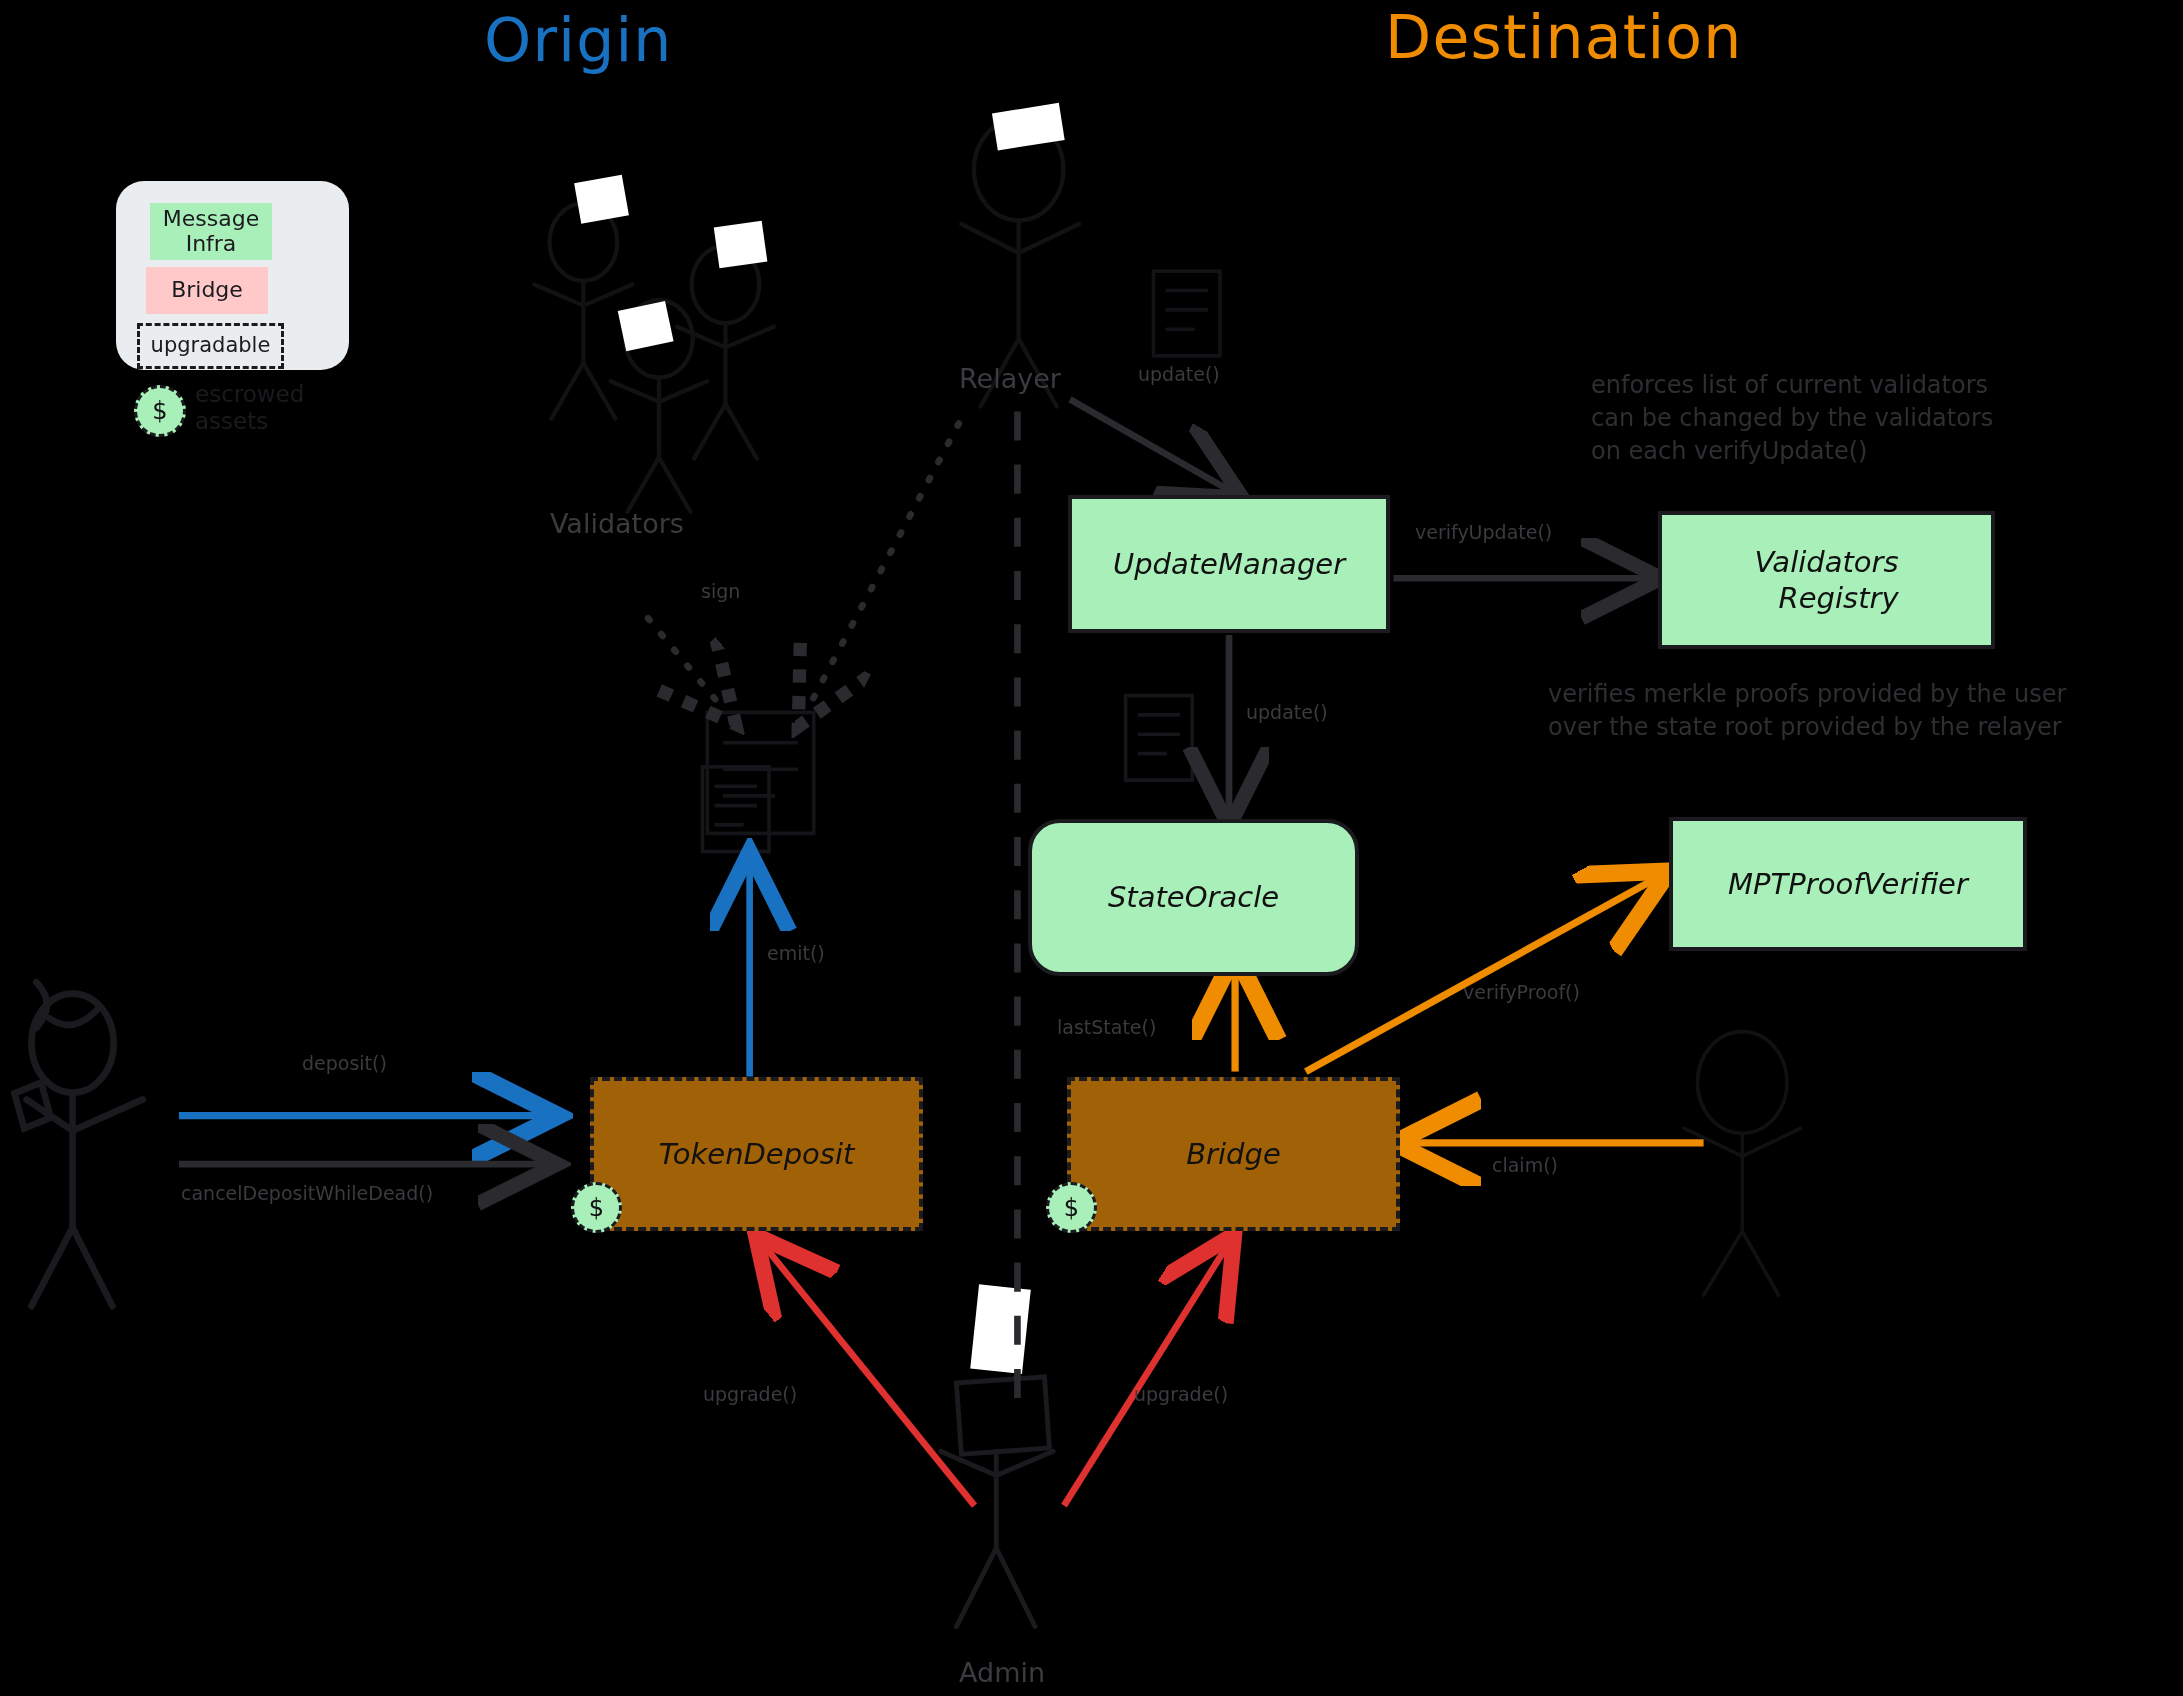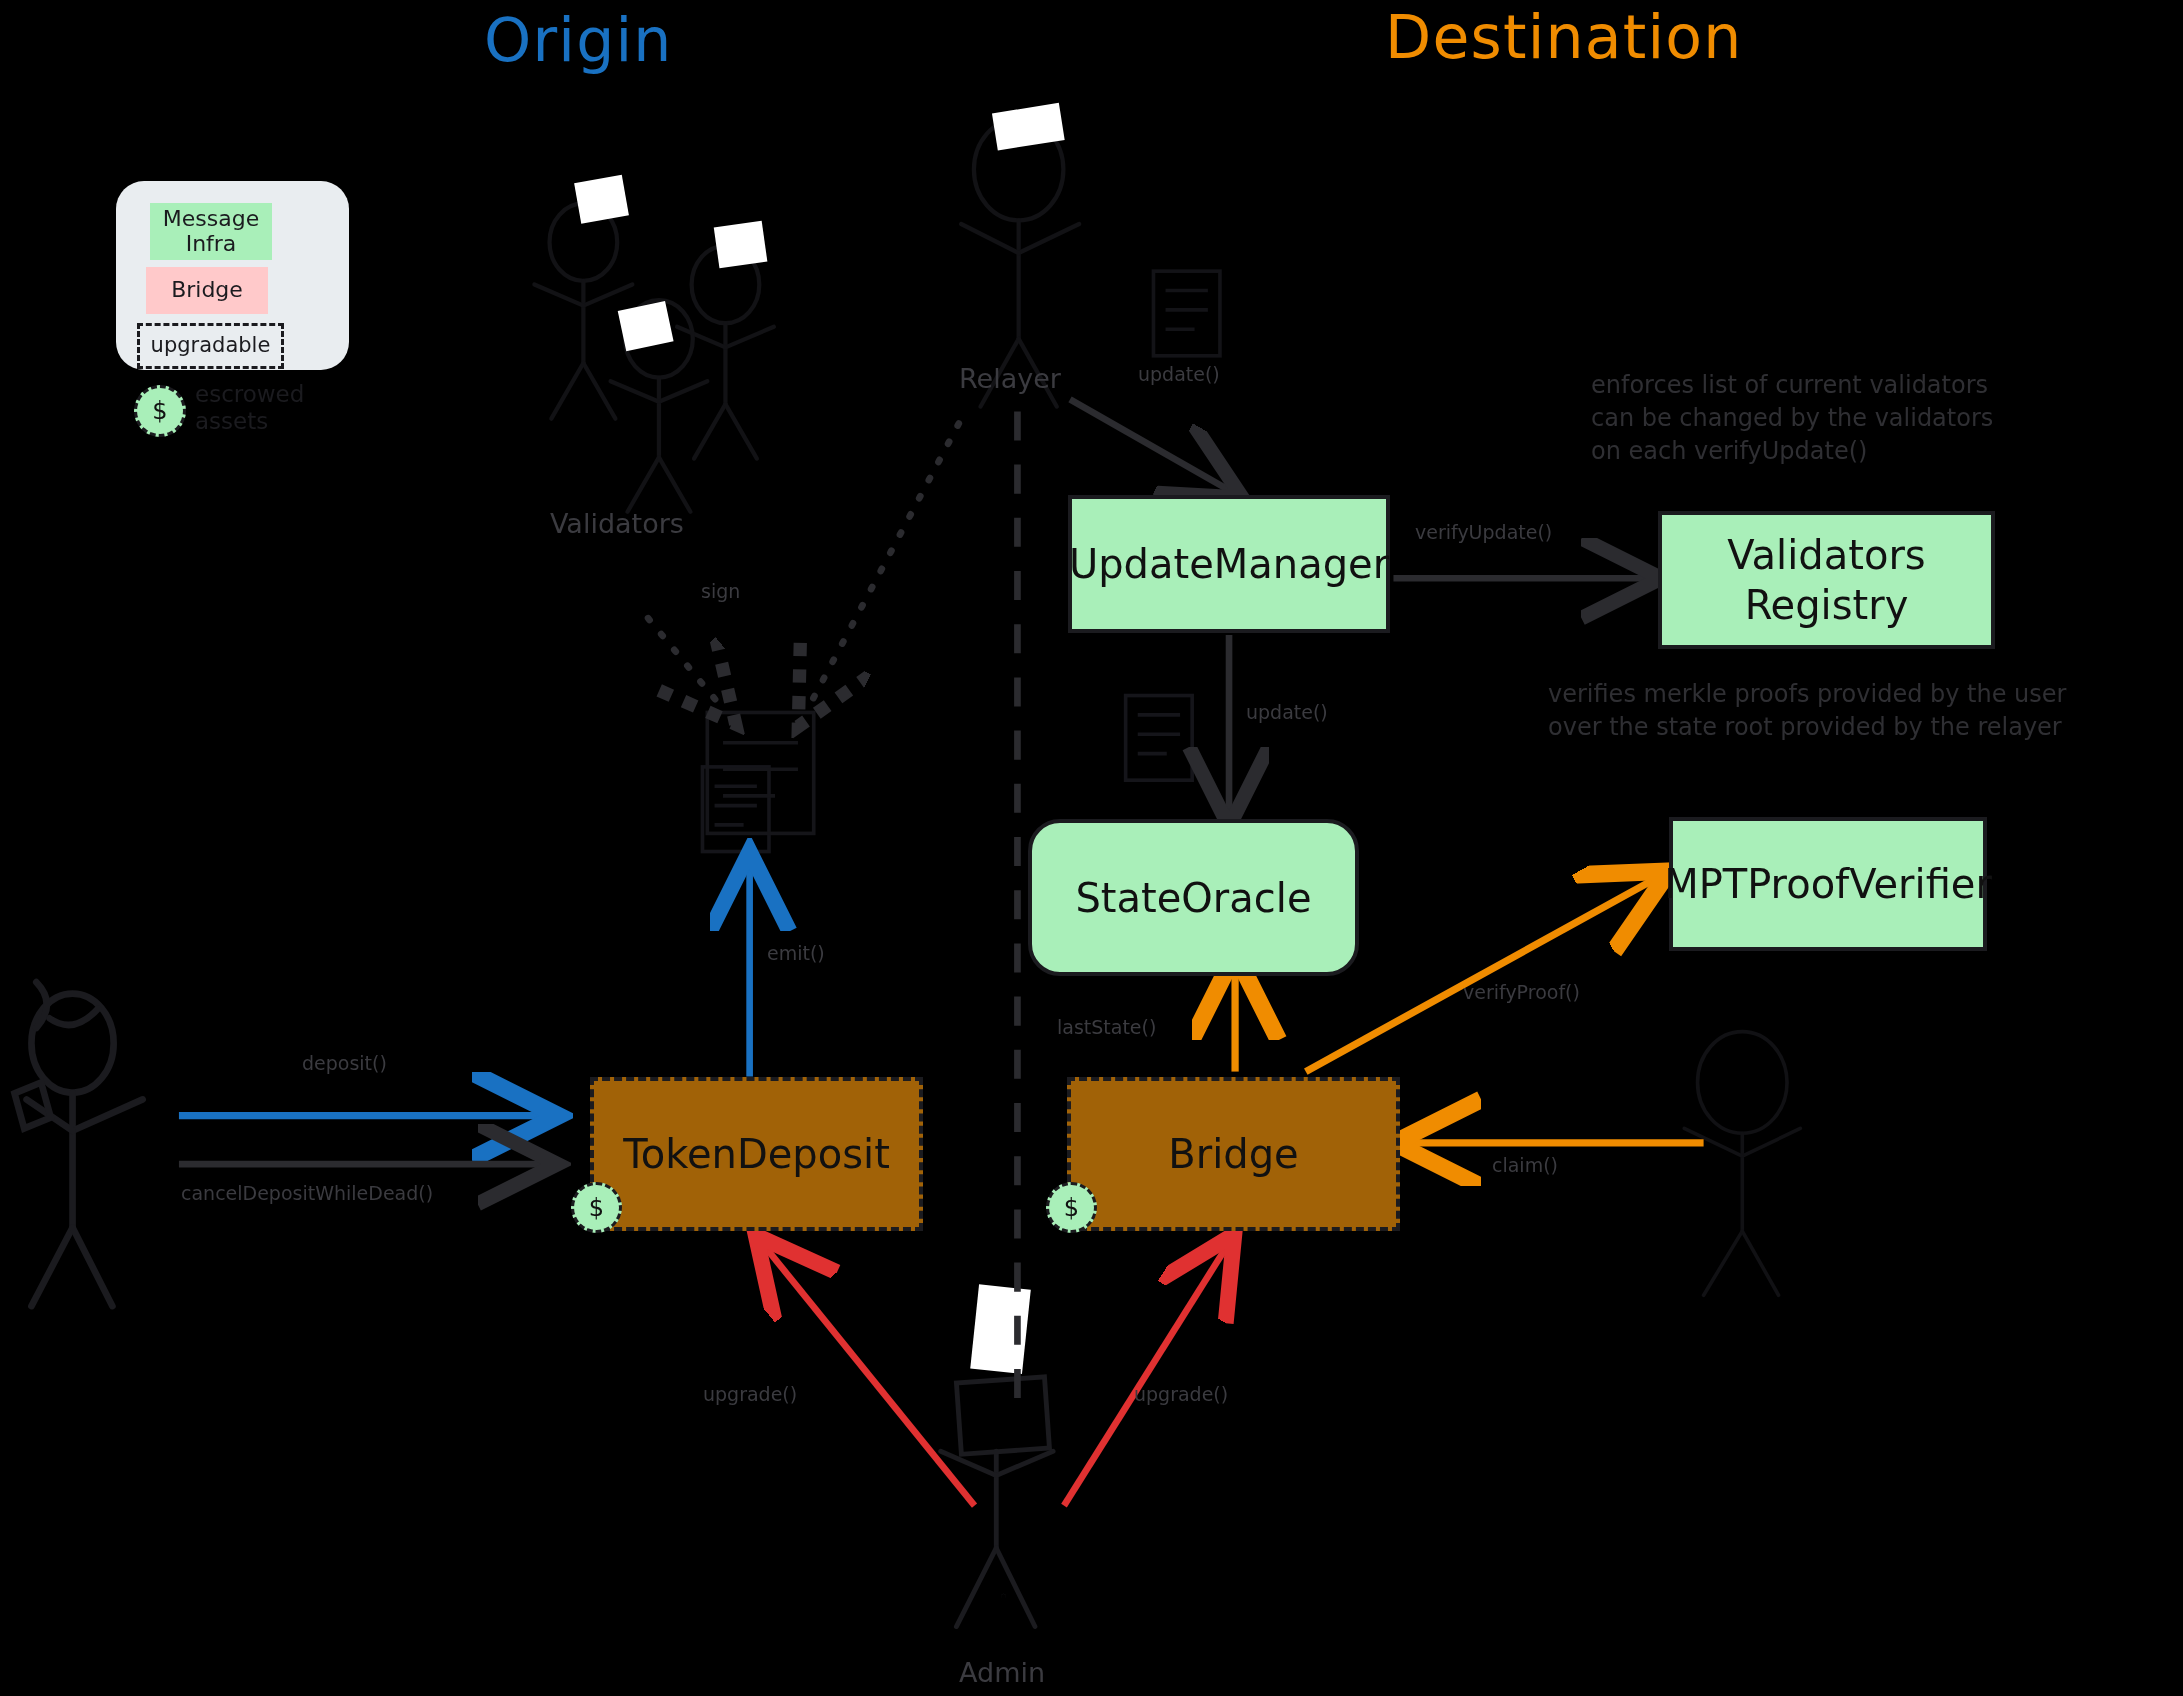--- a/index.html
+++ b/index.html
@@ -39,30 +39,31 @@
     font-size:24px;color:#111;
   }
   #legend-escrow-label{
     left:79px;top:200px;width:127px;height:60px;display:block;
     text-align:left;font-size:23px;line-height:1.16;color:#1b1b1f;
   }
 
   
   .box{
     position:absolute;display:flex;align-items:center;justify-content:center;
-    text-align:center;color:#111;font-size:40px;line-height:1.25;
+    text-align:right;color:#111;font-size:29px;line-height:1.25;
     box-sizing:border-box;
+    font-style:italic;
   }
   .box.green{background:#a9efb9;border:4.2px solid #1b1b1f;}
   .box.pink{background:#a16207;border:4.8px dashed #1b1b1f;}
 
   #box-updatemanager{left:1068px;top:495px;width:322px;height:138px;}
   #box-validatorsregistry{left:1658px;top:511px;width:337px;height:138px;}
   #box-stateoracle{left:1028px;top:819px;width:331px;height:157px;border-radius:32px;}
-  #box-mptproofverifier{left:1669px;top:817px;width:318px;height:134px;}
+  #box-mptproofverifier{left:1669px;top:817px;width:358px;height:134px;}
   #box-tokendeposit{left:590px;top:1077px;width:333px;height:154px;}
   #box-bridge{left:1067px;top:1077px;width:333px;height:154px;}
 
   
   .escrow-badge{
     position:absolute;width:51px;height:51px;border-radius:50%;
     background:#a9efb9;border:3.6px dashed #1b1b1f;box-sizing:border-box;
     display:flex;align-items:center;justify-content:center;
     font-size:24px;color:#111;
   }

